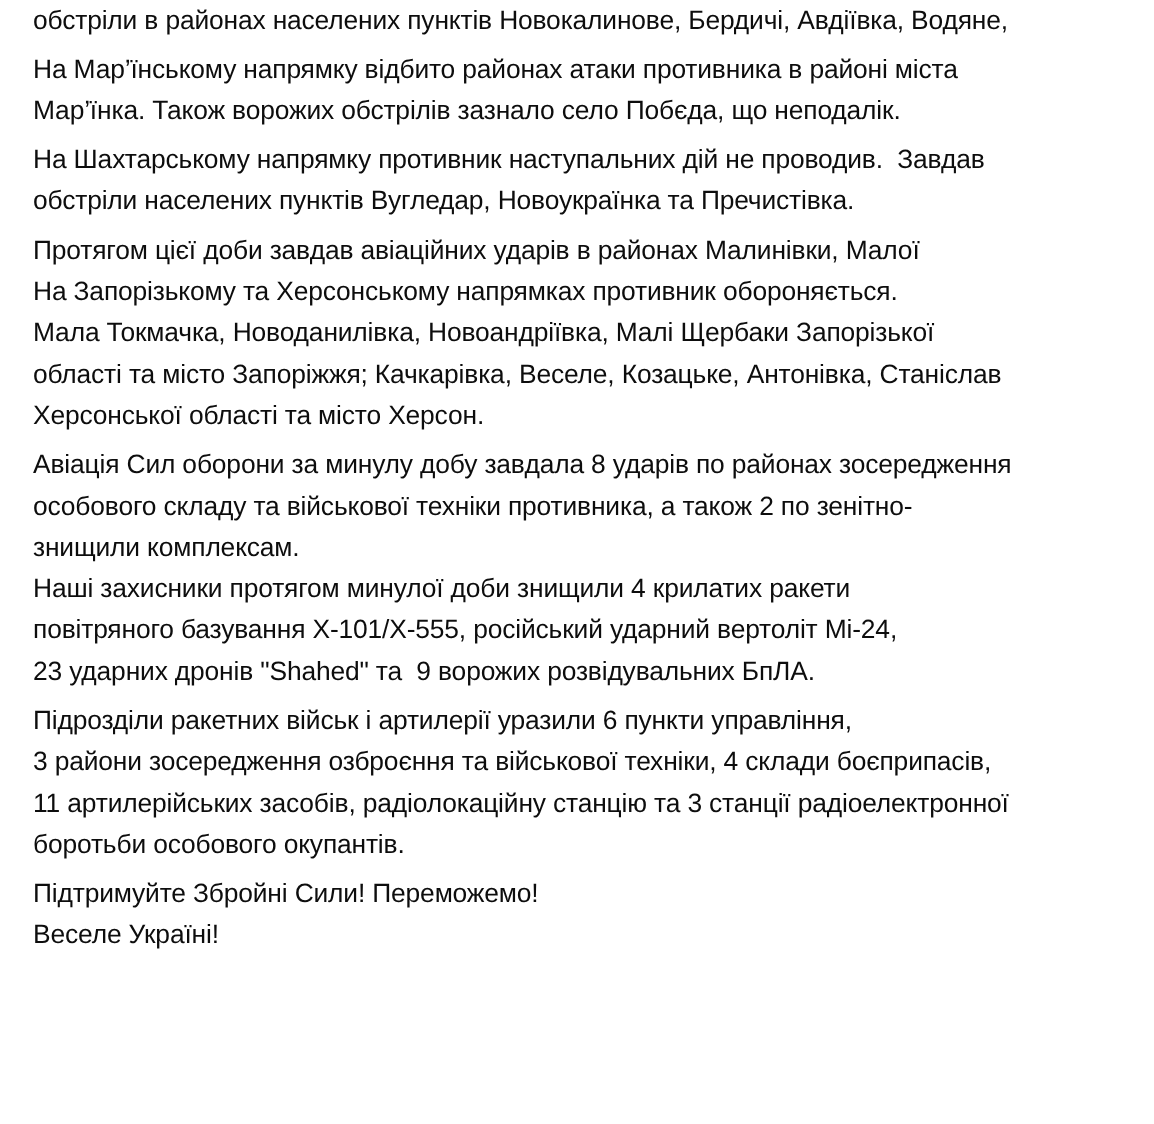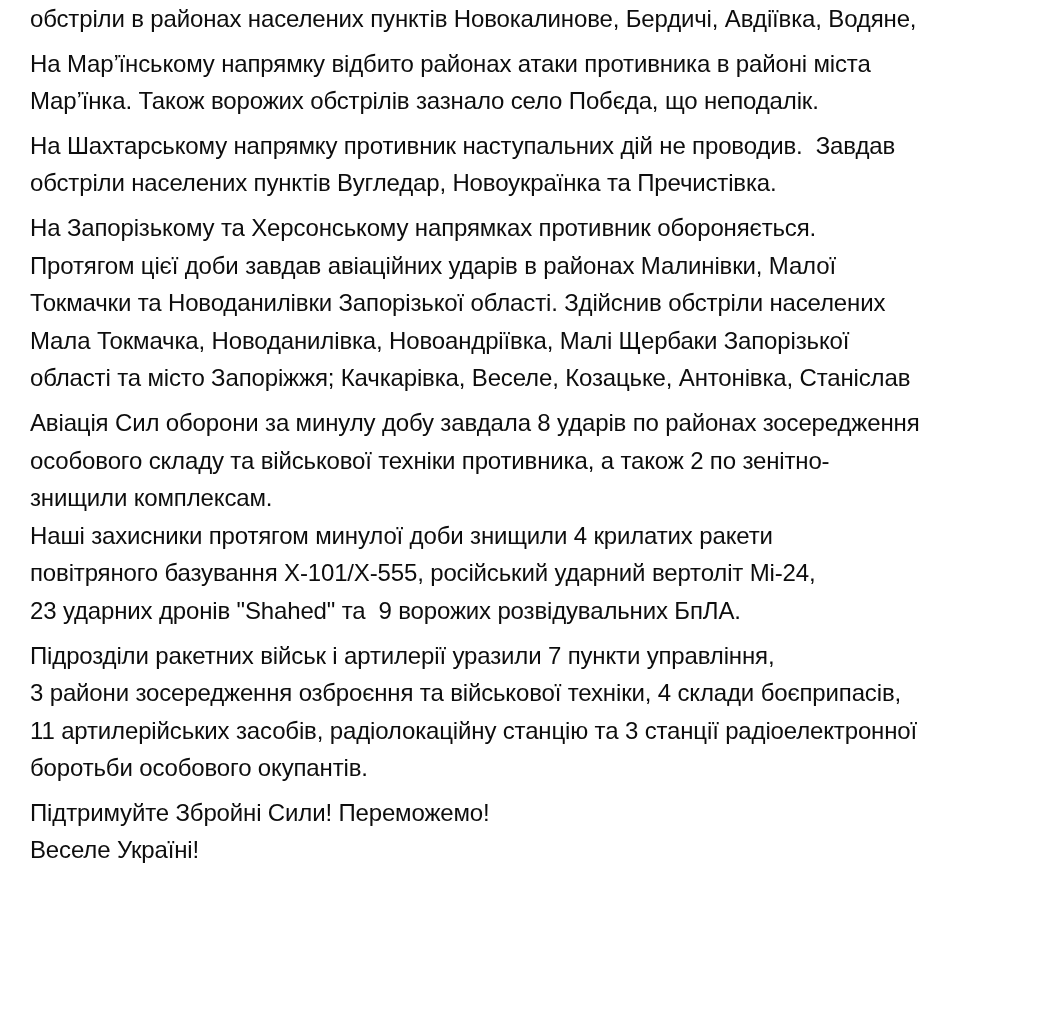--- a/index.html
+++ b/index.html
@@ -40,36 +40,36 @@
     </div>
     <div class="para-block">
       <div class="text-line">На Мар’їнському напрямку відбито районах атаки противника в районі міста</div>
       <div class="text-line">Мар’їнка. Також ворожих обстрілів зазнало село Побєда, що неподалік.</div>
     </div>
     <div class="para-block">
       <div class="text-line">На Шахтарському напрямку противник наступальних дій не проводив.  Завдав</div>
       <div class="text-line">обстріли населених пунктів Вугледар, Новоукраїнка та Пречистівка.</div>
     </div>
     <div class="para-block">
+      <div class="text-line">Протягом цієї доби завдав авіаційних ударів в районах Малинівки, Малої</div>
       <div class="text-line">На Запорізькому та Херсонському напрямках противник обороняється.</div>
-      <div class="text-line">Протягом цієї доби завдав авіаційних ударів в районах Малинівки, Малої</div>
-      <div class="text-line">Токмачки та Новоданилівки Запорізької області. Здійснив обстріли населених</div>
       <div class="text-line">Мала Токмачка, Новоданилівка, Новоандріївка, Малі Щербаки Запорізької</div>
       <div class="text-line">області та місто Запоріжжя; Качкарівка, Веселе, Козацьке, Антонівка, Станіслав</div>
+      <div class="text-line">Херсонської області та місто Херсон.</div>
     </div>
     <div class="para-block">
       <div class="text-line">Авіація Сил оборони за минулу добу завдала 8 ударів по районах зосередження</div>
       <div class="text-line">особового складу та військової техніки противника, а також 2 по зенітно-</div>
       <div class="text-line">знищили комплексам.</div>
       <div class="text-line">Наші захисники протягом минулої доби знищили 4 крилатих ракети</div>
       <div class="text-line">повітряного базування Х-101/Х-555, російський ударний вертоліт Мі-24,</div>
       <div class="text-line">23 ударних дронів "Shahed" та  9 ворожих розвідувальних БпЛА.</div>
     </div>
     <div class="para-block">
-      <div class="text-line">Підрозділи ракетних військ і артилерії уразили 7 пункти управління,</div>
+      <div class="text-line">Підрозділи ракетних військ і артилерії уразили 6 пункти управління,</div>
       <div class="text-line">3 райони зосередження озброєння та військової техніки, 4 склади боєприпасів,</div>
       <div class="text-line">11 артилерійських засобів, радіолокаційну станцію та 3 станції радіоелектронної</div>
       <div class="text-line">боротьби особового окупантів.</div>
     </div>
     <div class="para-block">
       <div class="text-line">Підтримуйте Збройні Сили! Переможемо!</div>
       <div class="text-line">Веселе Україні!</div>
     </div>
   </div>
 

